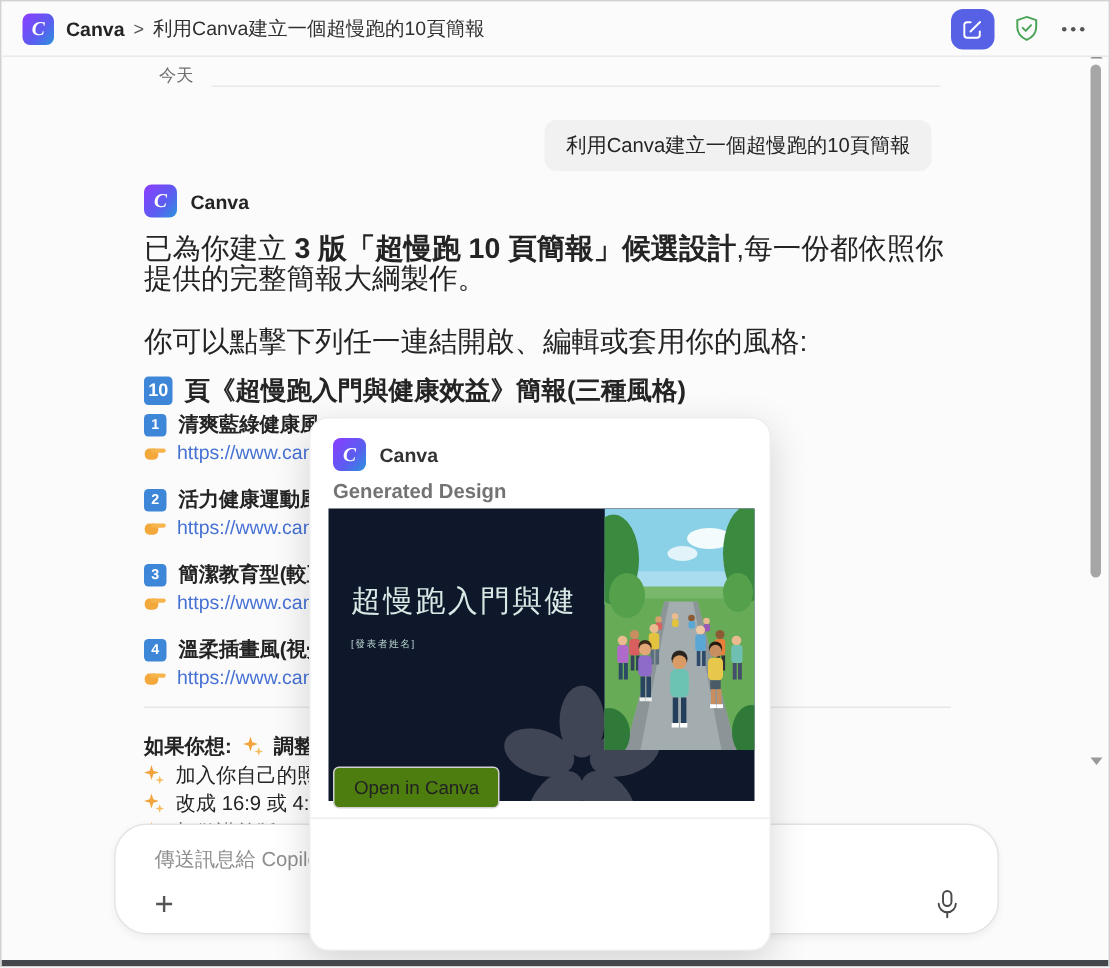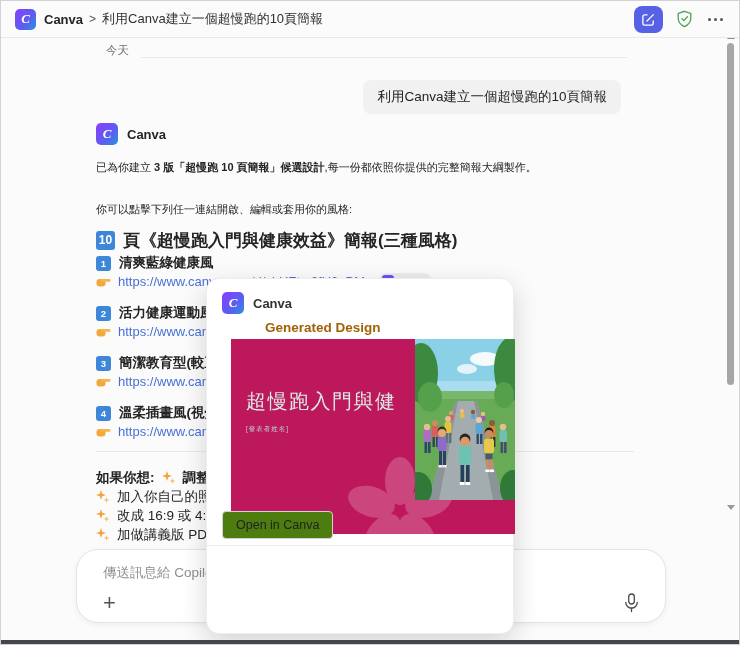--- a/index.html
+++ b/index.html
@@ -32,21 +32,21 @@
   .date-label{font-size:11.5px;color:#707070;}
   .date-line{flex:1;height:1px;background:#e9e9e9;}
 
   .user-bubble{position:absolute;top:79px;right:118px;max-width:420px;background:#f1f1f1;
     border-radius:8px;padding:8px 14px;font-size:13.5px;color:#242424;}
 
   .bot{position:absolute;top:122px;left:95px;width:538px;}
   .bot-head{display:flex;align-items:center;gap:9px;height:22px;}
   .bot-head .canva-chip{width:22px;height:22px;}
   .bot-name{font-size:13px;font-weight:700;}
-  .p{font-size:11px;line-height:20px;}
+  .p{font-size:19px;line-height:20px;}
   .p1{margin-top:12px;}
   .p2{margin-top:22px;}
   .bold{font-weight:700;}
   .heading{margin-top:10px;font-size:17px;font-weight:700;display:flex;align-items:center;gap:8px;height:22px;}
   .keycap{display:inline-flex;align-items:center;justify-content:center;flex:0 0 auto;
     background:#3e86d8;color:#fff;border-radius:3px;font-weight:700;}
   .keycap.big{width:19px;height:19px;font-size:12px;}
   .keycap.small{width:15px;height:15px;font-size:9.5px;}
   .option{margin-top:16px;}
   .option.first{margin-top:4px;}
@@ -74,22 +74,22 @@
   .composer-placeholder{position:absolute;left:26px;top:14px;font-size:13.5px;color:#8f8f8f;}
   .composer-plus{position:absolute;left:26px;bottom:8px;font-size:22px;font-weight:400;color:#555;line-height:22px;cursor:pointer;}
   .composer-mic{position:absolute;right:26px;bottom:9px;cursor:pointer;display:flex;}
 
   
   .popup{position:absolute;left:205px;top:277px;width:308px;height:356px;background:#fff;
     border:1px solid #ededed;border-radius:13px;box-shadow:0 8px 26px rgba(0,0,0,0.16);z-index:20;}
   .popup-head{position:absolute;top:13px;left:15px;display:flex;align-items:center;gap:9px;}
   .popup-head .canva-chip{width:22px;height:22px;}
   .popup-app{font-size:13px;font-weight:600;color:#333;}
-  .popup-title{position:absolute;top:41px;left:15px;font-size:13.5px;font-weight:600;color:#a16207;margin-left:43px;}
-  .preview{position:absolute;top:60px;left:24px;width:284px;height:195px;background:#be185d;overflow:hidden;cursor:pointer;}
+  .popup-title{position:absolute;top:41px;left:15px;font-size:13.5px;font-weight:600;color:#737373;}
+  .preview{position:absolute;top:60px;left:12px;width:284px;height:195px;background:#0f172a;overflow:hidden;cursor:pointer;}
   .preview-illu{position:absolute;top:0;right:0;width:100px;height:161px;}
   .preview-flower{position:absolute;left:104px;bottom:-42px;}
   .preview-text{position:absolute;left:15px;top:50px;}
   .preview-heading{font-size:20px;line-height:25px;color:#d9eae6;letter-spacing:1.5px;}
   .preview-sub{margin-top:11px;font-size:6.5px;letter-spacing:1px;color:#b9d6d0;}
   .open-btn{position:absolute;top:232px;left:15px;padding:6px 13px;border:1px solid #d2d2d2;border-radius:4px;
     background:#4d7c0f;font-size:12.5px;color:#222;font-family:inherit;cursor:pointer;}
   .popup-divider{position:absolute;top:266px;left:0;right:0;height:1px;background:#ededed;}
 </style>
 </head>

